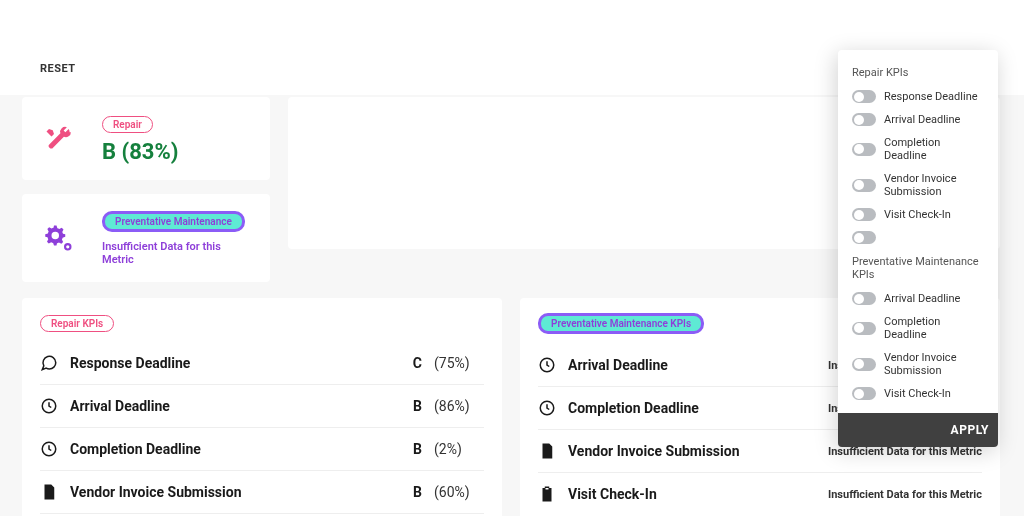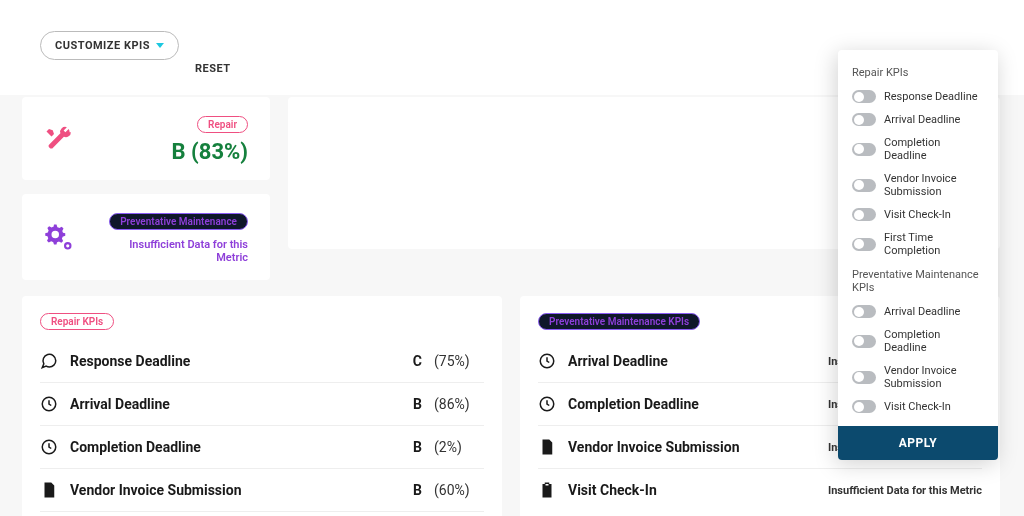--- a/index.html
+++ b/index.html
@@ -40,27 +40,27 @@
   .reset-link {
     font-size: 11px; font-weight: 700; letter-spacing: 0.5px;
     color: #333; cursor: pointer; margin-top: 46px;
   }
   .top-cards { display: flex; gap: 18px; padding: 0 24px 0 22px; margin-top: 2px; }
   .summary-card {
     background: #fff; border-radius: 4px; padding: 16px 22px;
     display: flex; align-items: center; gap: 28px; width: 248px;
   }
   .card-icon { width: 30px; height: 30px; flex-shrink: 0; }
-  .card-content { flex: 1; text-align: right; }
+  .card-content { flex: 1; }
   .pill {
     display: inline-block; border-radius: 10px; padding: 2px 10px;
     font-size: 10px; font-weight: 600;
   }
   .pill-pink { border: 1px solid #ef4f81; color: #ef4f81; background: #fff; }
-  .pill-purple { border: 1px solid #8b5cf6; color: #8e3fd9; background: #0f172a; }
+  .pill-purple { border: 3px solid #8b5cf6; color: #8e3fd9; background: #5eead4; }
   .grade {
     font-size: 22px; font-weight: 700; color: #15803d; margin-top: 6px;
   }
   .insuff {
     font-size: 11px; font-weight: 600; color: #8e3fd9; margin-top: 8px;
   }
   .chart-placeholder {
     flex: 1; background: #fff; border-radius: 4px; height: 152px;
   }
   .kpi-columns {
@@ -100,36 +100,32 @@
     width: 24px; height: 13px; border-radius: 7px;
     background: #b9bcc0; position: relative; flex-shrink: 0;
     cursor: pointer;
   }
   .toggle::after {
     content: ""; position: absolute; top: 1.5px; left: 2px;
     width: 10px; height: 10px; border-radius: 50%; background: #fff;
   }
   .toggle-left::after { left: 2px; }
   .apply-btn {
-    margin-top: 8px; background: #0c4a6e; color: #fff;
+    margin-top: 8px; background: #404040; color: #fff;
     font-size: 12px; font-weight: 700; letter-spacing: 0.5px;
-    text-align: center; padding: 10px 2px; cursor: pointer;
+    text-align: right; padding: 10px 9px; cursor: pointer;
     border-bottom-left-radius: 4px; border-bottom-right-radius: 4px;
   }
   svg { display: block; }
 </style>
 </head>
 <body>
 
 <div class="header">
   <div class="header-actions">
-    <div class="customize-btn">
-      <span>CUSTOMIZE KPIS</span>
-      <span class="chev"></span>
-    </div>
     <span class="reset-link">RESET</span>
   </div>
 </div>
 
 <div class="top-cards">
   <div style="display:flex;flex-direction:column;gap:14px;">
     <div class="summary-card">
       <div class="card-icon">
         <svg viewBox="0 0 24 24" fill="#ef4f81">
             <path d="M21.5 6.5a4 4 0 0 1-5.6 3.7L7.4 18.7a2 2 0 1 1-2.8-2.8l8.5-8.5a4 4 0 0 1 5.2-4.9l-2.6 2.6 1.4 1.4 2.6-2.6c.5.8.8 1.7.8 2.6zM4 4l3 1 1 3-2 2-4-4 2-2z"></path>
@@ -275,21 +271,20 @@
     <div class="dd-item">
       <span class="toggle toggle-left"></span>
       <span class="dd-label">Vendor Invoice Submission</span>
     </div>
     <div class="dd-item">
       <span class="toggle toggle-left"></span>
       <span class="dd-label">Visit Check-In</span>
     </div>
     <div class="dd-item">
       <span class="toggle toggle-left"></span>
-      <span class="dd-label">First Time Completion</span>
     </div>
     <div class="dd-heading">Preventative Maintenance KPIs</div>
     <div class="dd-item">
       <span class="toggle toggle-left"></span>
       <span class="dd-label">Arrival Deadline</span>
     </div>
     <div class="dd-item">
       <span class="toggle toggle-left"></span>
       <span class="dd-label">Completion Deadline</span>
     </div>

